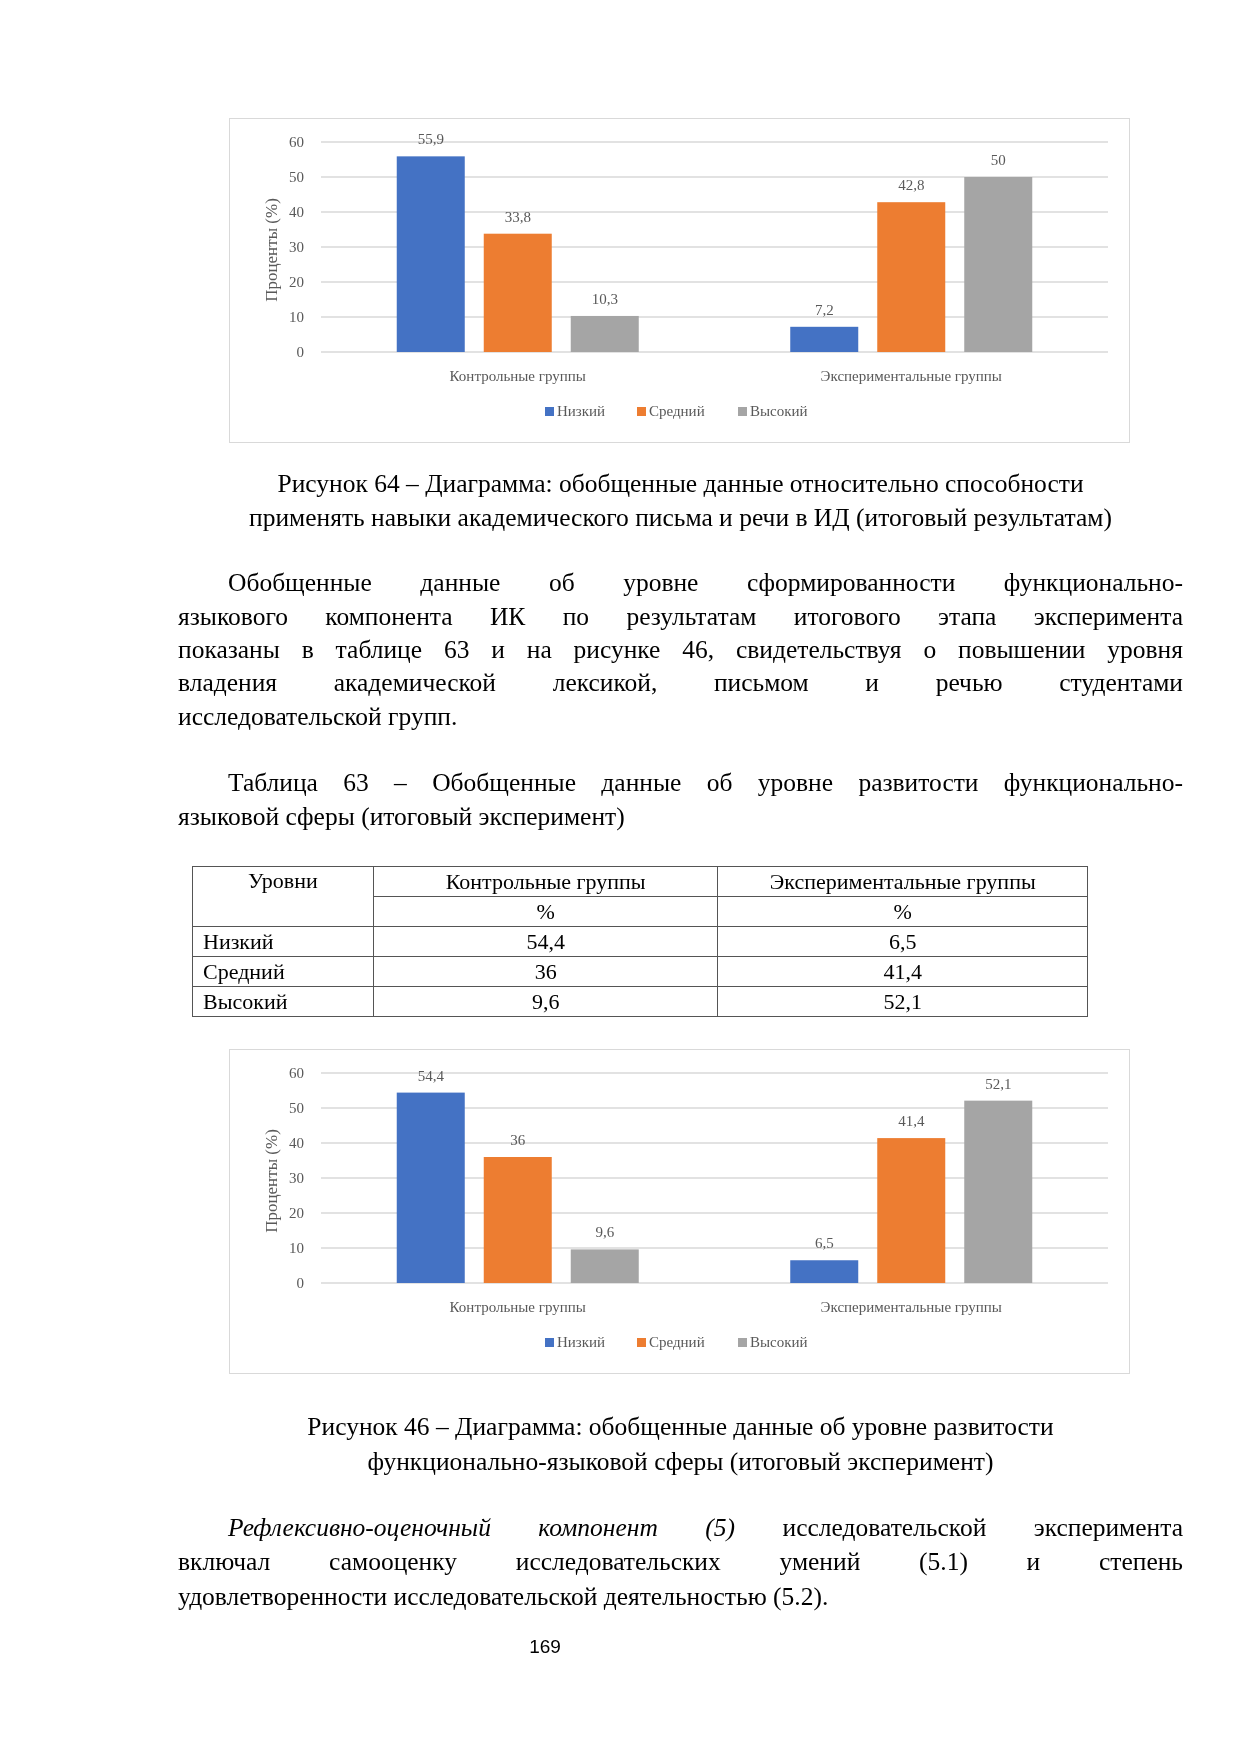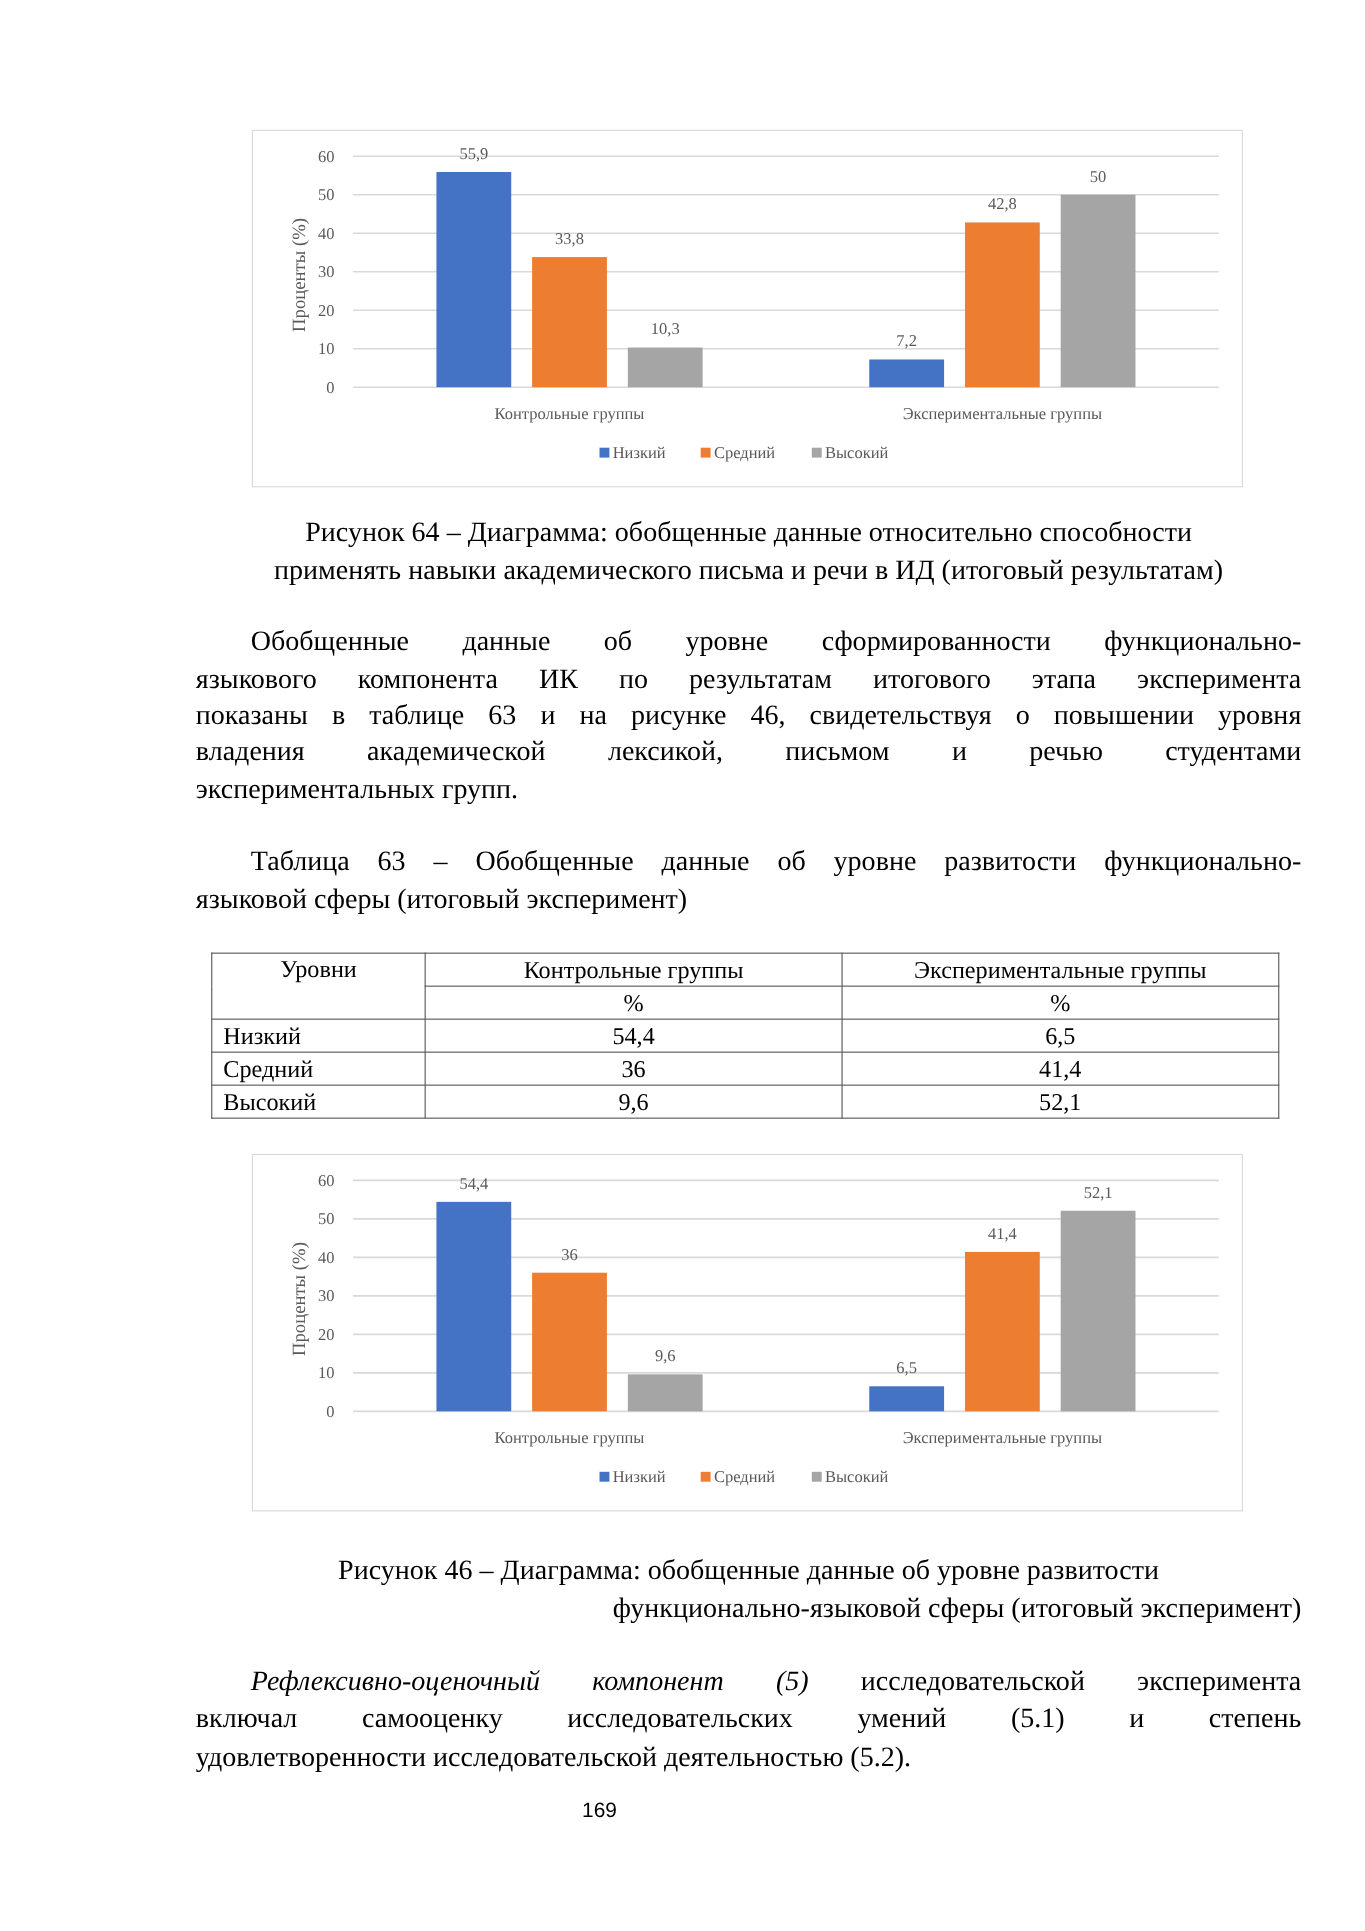--- a/index.html
+++ b/index.html
@@ -7,21 +7,21 @@
          font-family: "Liberation Serif", "DejaVu Serif", serif; color: #000; }
   .line { position: absolute; left: 178px; width: 1005px; font-size: 25.5px;
           line-height: 34px; height: 34px; white-space: nowrap; }
   .just { text-align: justify; text-align-last: justify; }
   .center { text-align: center; }
   .indent { padding-left: 50px; box-sizing: border-box; }
   .chart-box { position: absolute; left: 229px; width: 901px; height: 325px;
                border: 1px solid #d9d9d9; box-sizing: border-box; background: #fff; }
   .chart-svg { position: absolute; left: 0; top: 0; }
   .chart-svg text { font-family: "Liberation Serif", "DejaVu Serif", serif; fill: #595959; }
-  table.data { position: absolute; left: 192px; top: 866px; width: 971px;
+  table.data { position: absolute; left: 192px; top: 866px; width: 896px;
                border-collapse: collapse; font-size: 22px; }
   table.data td { border: 1.5px solid #555; padding: 0; height: 29px; line-height: 28px;
                   text-align: center; vertical-align: middle; }
   table.data td.lvl { text-align: left; padding-left: 10px; }
   table.data td.hdr-lvl { text-align: center; vertical-align: top; }
   .page-num { position: absolute; left: 0; width: 1090px; top: 1636px; text-align: center;
               font-family: "Liberation Sans", "DejaVu Sans", sans-serif; font-size: 19px; }
   .it { font-style: italic; }
 </style>
 </head>
@@ -68,21 +68,21 @@
 </div>
 
 <div class="line center" style="top:467px;">Рисунок 64 – Диаграмма: обобщенные данные относительно способности</div>
 <div class="line center" style="top:501px;">применять навыки академического письма и речи в ИД (итоговый результатам)</div>
 
 <div>
   <div class="line just indent" style="top:566px;">Обобщенные данные об уровне сформированности функционально-</div>
   <div class="line just" style="top:600px;">языкового компонента ИК по результатам итогового этапа эксперимента</div>
   <div class="line just" style="top:633px;">показаны в таблице 63 и на рисунке 46, свидетельствуя о повышении уровня</div>
   <div class="line just" style="top:666px;">владения академической лексикой, письмом и речью студентами</div>
-  <div class="line" style="top:700px;">экспериментальных групп.</div>
+  <div class="line" style="top:700px;">исследовательской групп.</div>
 </div>
 
 <div class="line just indent" style="top:766px;">Таблица 63 – Обобщенные данные об уровне развитости функционально-</div>
 <div class="line" style="top:800px;">языковой сферы (итоговый эксперимент)</div>
 
 <table class="data">
   <colgroup>
     <col style="width:195px">
     <col style="width:381px">
     <col style="width:399px">
@@ -149,21 +149,21 @@
       <rect x="315" y="288" width="9" height="9" fill="#4472C4"></rect>
       <text x="327" y="297" font-size="15">Низкий</text>
       <rect x="407" y="288" width="9" height="9" fill="#ED7D31"></rect>
       <text x="419" y="297" font-size="15">Средний</text>
       <rect x="508" y="288" width="9" height="9" fill="#A5A5A5"></rect>
       <text x="520" y="297" font-size="15">Высокий</text>
     </svg>
 </div>
 
 <div class="line center" style="top:1410px;">Рисунок 46 – Диаграмма: обобщенные данные об уровне развитости</div>
-<div class="line center" style="top:1445px;text-align:right;">функционально-языковой сферы (итоговый эксперимент)</div>
+<div class="line center" style="top:1445px;">функционально-языковой сферы (итоговый эксперимент)</div>
 
 <div>
   <div class="line just indent" style="top:1511px;">
     <span class="it">Рефлексивно-оценочный компонент (5)</span>
     <span>исследовательской эксперимента</span>
   </div>
   <div class="line just" style="top:1545px;">включал самооценку исследовательских умений (5.1) и степень</div>
   <div class="line" style="top:1580px;">удовлетворенности исследовательской деятельностью (5.2).</div>
 </div>
 

